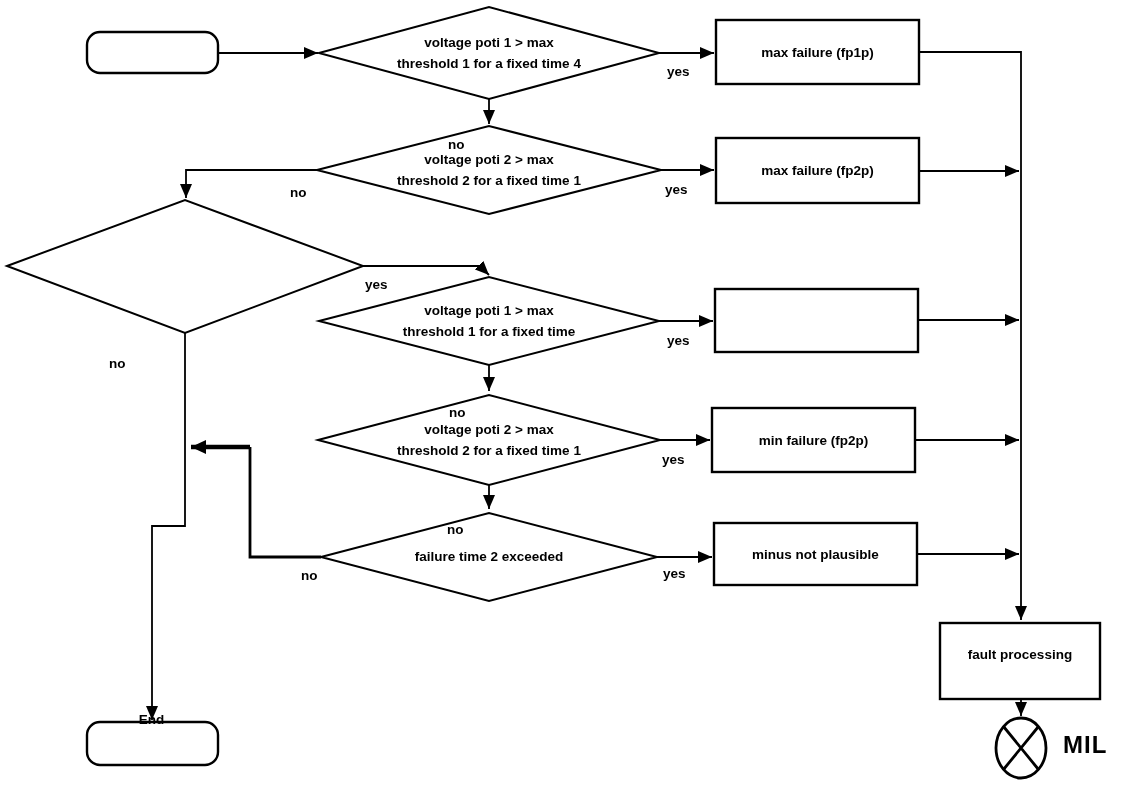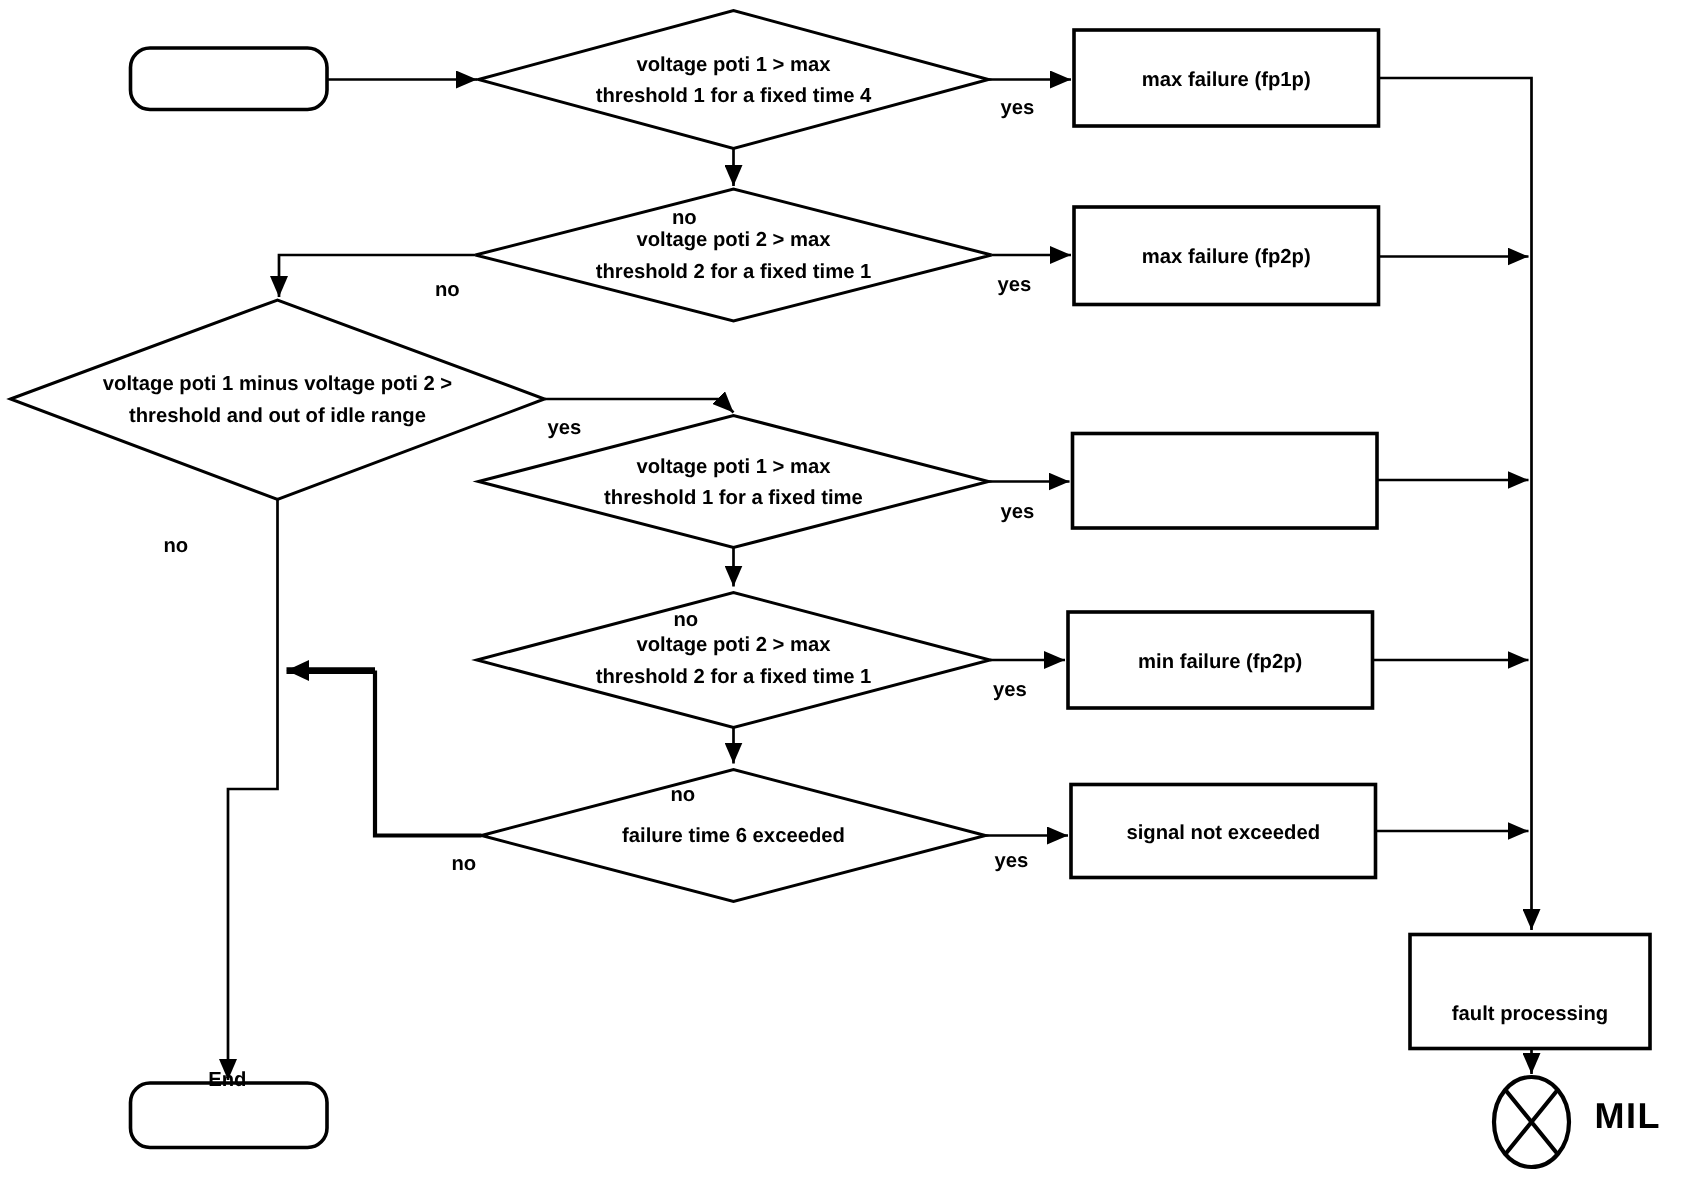--- a/index.html
+++ b/index.html
@@ -78,49 +78,45 @@
     </div>
 
   <div class="dtext" style="left:324px;top:32px">
     <div>voltage poti 1 &gt; max</div>
     <div>threshold 1 for a fixed time 4</div>
   </div>
   <div class="dtext" style="left:324px;top:149px">
     <div>voltage poti 2 &gt; max</div>
     <div>threshold 2 for a fixed time 1</div>
   </div>
-  <div class="dtext" style="left:20px;top:245px">
-    <div>voltage poti 1 minus voltage poti 2 &gt;</div>
-    <div>threshold and out of idle range</div>
-  </div>
   <div class="dtext" style="left:324px;top:300px">
     <div>voltage poti 1 &gt; max</div>
     <div>threshold 1 for a fixed time</div>
   </div>
   <div class="dtext" style="left:324px;top:419px">
     <div>voltage poti 2 &gt; max</div>
     <div>threshold 2 for a fixed time 1</div>
   </div>
   <div class="dtext" style="left:324px;top:546px">
-    <div>failure time 6 exceeded</div>
+    <div>failure time 2 exceeded</div>
   </div>
 
   <div class="ptext" style="left:716px;top:20px;width:203px;height:64px">
       <span>max failure (fp1p)</span>
     </div>
   <div class="ptext" style="left:716px;top:138px;width:203px;height:65px">
       <span>max failure (fp2p)</span>
     </div>
   <div class="ptext" style="left:712px;top:408px;width:203px;height:64px">
       <span>min failure (fp2p)</span>
     </div>
   <div class="ptext" style="left:714px;top:523px;width:203px;height:62px">
-      <span>signal not exceeded</span>
+      <span>minus not plausible</span>
     </div>
-  <div class="ptext" style="left:940px;top:637px;width:160px;height:76px">
+  <div class="ptext" style="left:940px;top:616px;width:160px;height:76px">
       <span>fault processing</span>
     </div>
 
   <div class="txt" style="left:667px;top:29px">yes</div>
   <div class="txt" style="left:448px;top:102px">no</div>
   <div class="txt" style="left:665px;top:147px">yes</div>
   <div class="txt" style="left:290px;top:150px">no</div>
   <div class="txt" style="left:365px;top:242px">yes</div>
   <div class="txt" style="left:109px;top:321px">no</div>
   <div class="txt" style="left:667px;top:298px">yes</div>

